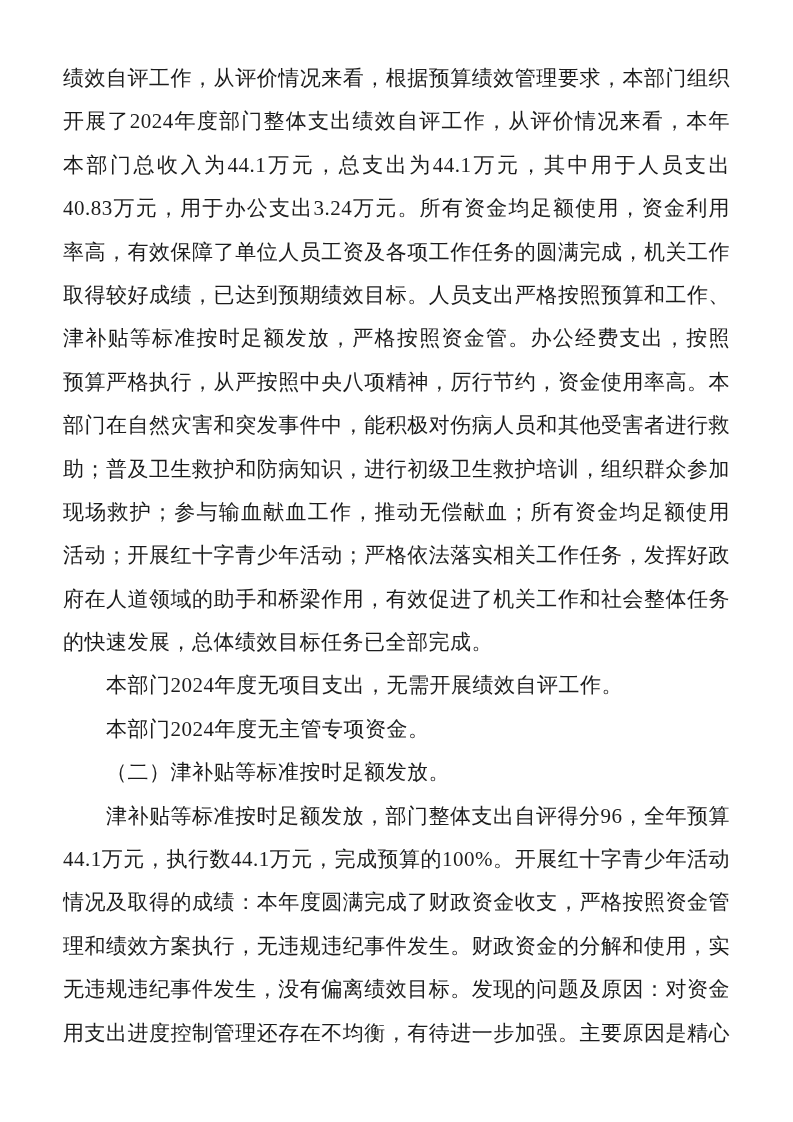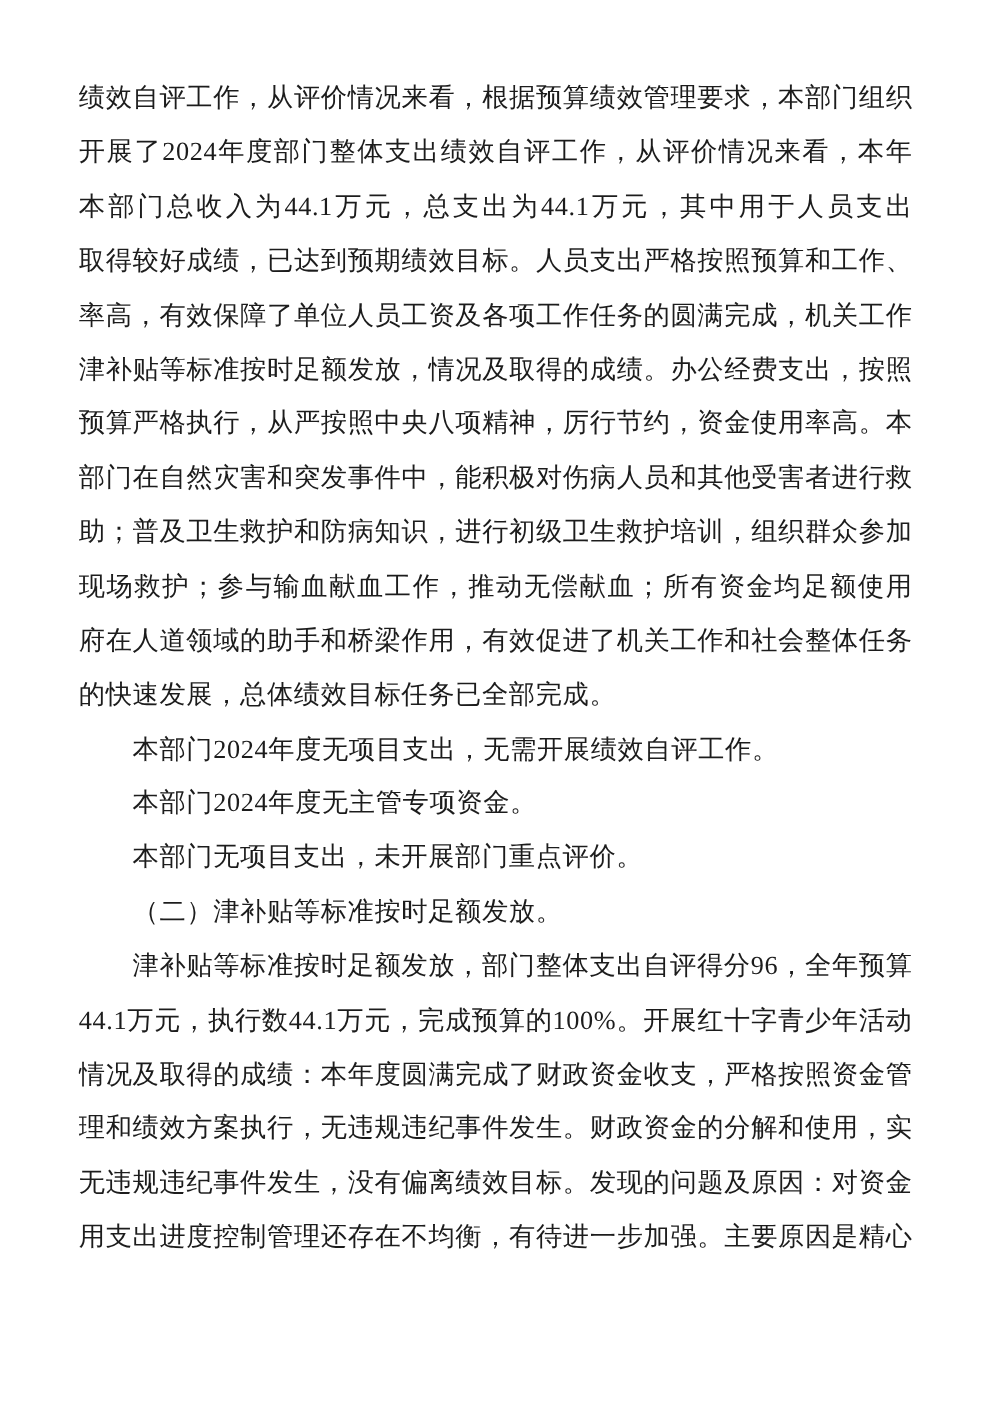--- a/index.html
+++ b/index.html
@@ -46,42 +46,41 @@
 </style>
 </head>
 <body>
 
 <div class="page">
 
   <div class="paragraph">
     <div class="line">绩效自评工作，从评价情况来看，根据预算绩效管理要求，本部门组织</div>
     <div class="line">开展了2024年度部门整体支出绩效自评工作，从评价情况来看，本年度</div>
     <div class="line">本部门总收入为44.1万元，总支出为44.1万元，其中用于人员支出</div>
+    <div class="line">40.83万元，用于办公支出3.24万元。所有资金均足额使用，资金利用</div>
+    <div class="line">率高，有效保障了单位人员工资及各项工作任务的圆满完成，机关工作</div>
     <div class="line">取得较好成绩，已达到预期绩效目标。人员支出严格按照预算和工作、</div>
-    <div class="line">率高，有效保障了单位人员工资及各项工作任务的圆满完成，机关工作</div>
-    <div class="line">津补贴等标准按时足额发放，情况及取得的成绩。办公经费支出，按照</div>
+    <div class="line">津补贴等标准按时足额发放，严格按照资金管。办公经费支出，按照</div>
     <div class="line">预算严格执行，从严按照中央八项精神，厉行节约，资金使用率高。本</div>
     <div class="line">部门在自然灾害和突发事件中，能积极对伤病人员和其他受害者进行救</div>
     <div class="line">助；普及卫生救护和防病知识，进行初级卫生救护培训，组织群众参加</div>
     <div class="line">现场救护；参与输血献血工作，推动无偿献血；所有资金均足额使用</div>
+    <div class="line">活动；开展红十字青少年活动；严格依法落实相关工作任务，发挥好政</div>
     <div class="line">府在人道领域的助手和桥梁作用，有效促进了机关工作和社会整体任务</div>
     <div class="line align-left">的快速发展，总体绩效目标任务已全部完成。</div>
   </div>
 
   <div class="paragraph">
     <div class="line align-left indent">本部门2024年度无项目支出，无需开展绩效自评工作。</div>
   </div>
 
   <div class="paragraph">
     <div class="line align-left indent">本部门2024年度无主管专项资金。</div>
   </div>
 
-  <div class="paragraph">
-    <div class="line align-left indent">本部门无项目支出，未开展部门重点评价。</div>
-  </div>
 
   <div class="paragraph">
     <div class="line align-left indent">（二）津补贴等标准按时足额发放。</div>
   </div>
 
   <div class="paragraph">
     <div class="line indent">津补贴等标准按时足额发放，部门整体支出自评得分96，全年预算数</div>
     <div class="line">44.1万元，执行数44.1万元，完成预算的100%。开展红十字青少年活动</div>
     <div class="line">情况及取得的成绩：本年度圆满完成了财政资金收支，严格按照资金管</div>
     <div class="line">理和绩效方案执行，无违规违纪事件发生。财政资金的分解和使用，实</div>

